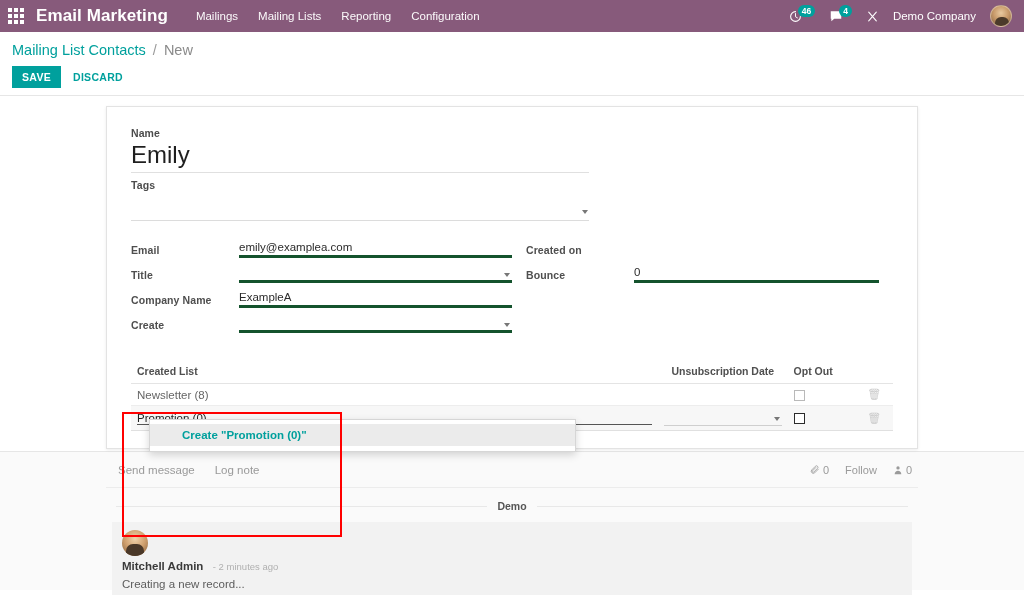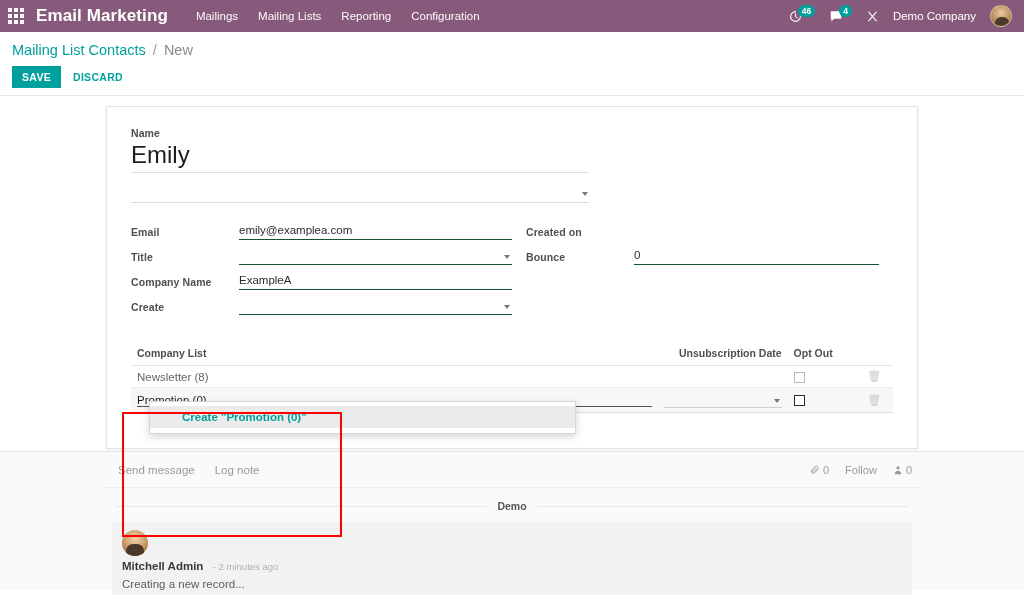--- a/index.html
+++ b/index.html
@@ -205,21 +205,21 @@
     padding-bottom: 2px;
   }
   .fval {
     position: relative;
     flex: 1;
     min-width: 0;
   }
   .fval input {
     width: 100%;
     border: none;
-    border-bottom: 1px solid #14532d;
+    border-bottom: 3px solid #14532d;
     background: transparent;
     font-size: 11.5px;
     font-family: inherit;
     color: #2b2b2b;
     padding: 0 12px 3px 0;
     outline: none;
     height: 17px;
   }
   .fval.noline input { border-bottom: 1px solid transparent; }
   .fval .caret-sm {
@@ -246,21 +246,21 @@
   table.o2m-table th {
     font-size: 10.5px;
     font-weight: bold;
     color: #4f4f4f;
     text-align: left;
     padding: 4px 6px 6px 6px;
     border-bottom: 1px solid #e4e4e4;
     white-space: nowrap;
   }
   table.o2m-table th.c-ml { width: 480px; }
-  table.o2m-table th.c-unsub { width: 118px; text-align: right; margin-top: 24px; }
+  table.o2m-table th.c-unsub { width: 118px; text-align: center; margin-top: 24px; }
   table.o2m-table th.c-opt { width: 62px; text-align: left; }
   table.o2m-table th.c-del { width: 34px; }
   table.o2m-table td {
     font-size: 11.5px;
     color: #666;
     padding: 4px 6px;
     border-bottom: 1px solid #ededed;
     height: 19px;
   }
   tr.row-edit td {
@@ -470,20 +470,21 @@
 
 <div class="content-area">
   <div class="sheet">
 
     <div class="field-name-wrap">
       <div class="lbl">Name</div>
       <input class="name-input" value="Emily" style="">
     </div>
 
     <div class="tags-row">
+      <div class="lbl">Tags</div>
       <div class="tags-input-wrap">
         <div class="caret"></div>
       </div>
     </div>
 
     <div class="two-col">
       <div class="col left">
 
         <div class="frow">
           <div class="lbl">Email</div>
@@ -533,21 +534,21 @@
           </div>
         </div>
 
       </div>
     </div>
 
     <div class="o2m">
       <table class="o2m-table">
         <thead>
           <tr>
-            <th class="c-ml">Company List</th>
+            <th class="c-ml">Created List</th>
             <th class="c-unsub">Unsubscription Date</th>
             <th class="c-opt">Opt Out</th>
             <th class="c-del"></th>
           </tr>
         </thead>
         <tbody>
           <tr>
             <td>Newsletter (8)</td>
             <td></td>
             <td>

